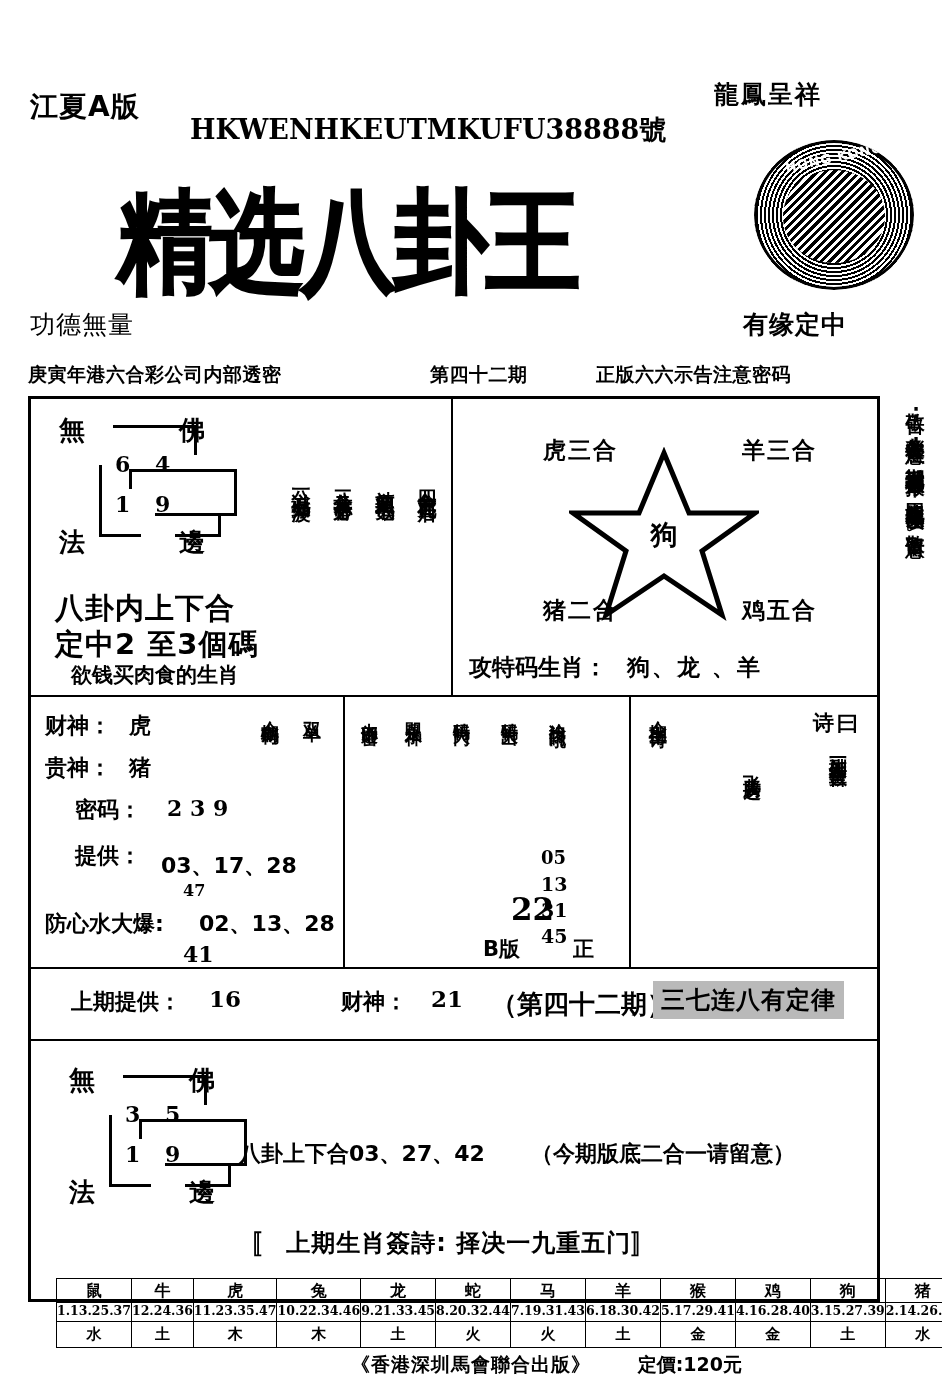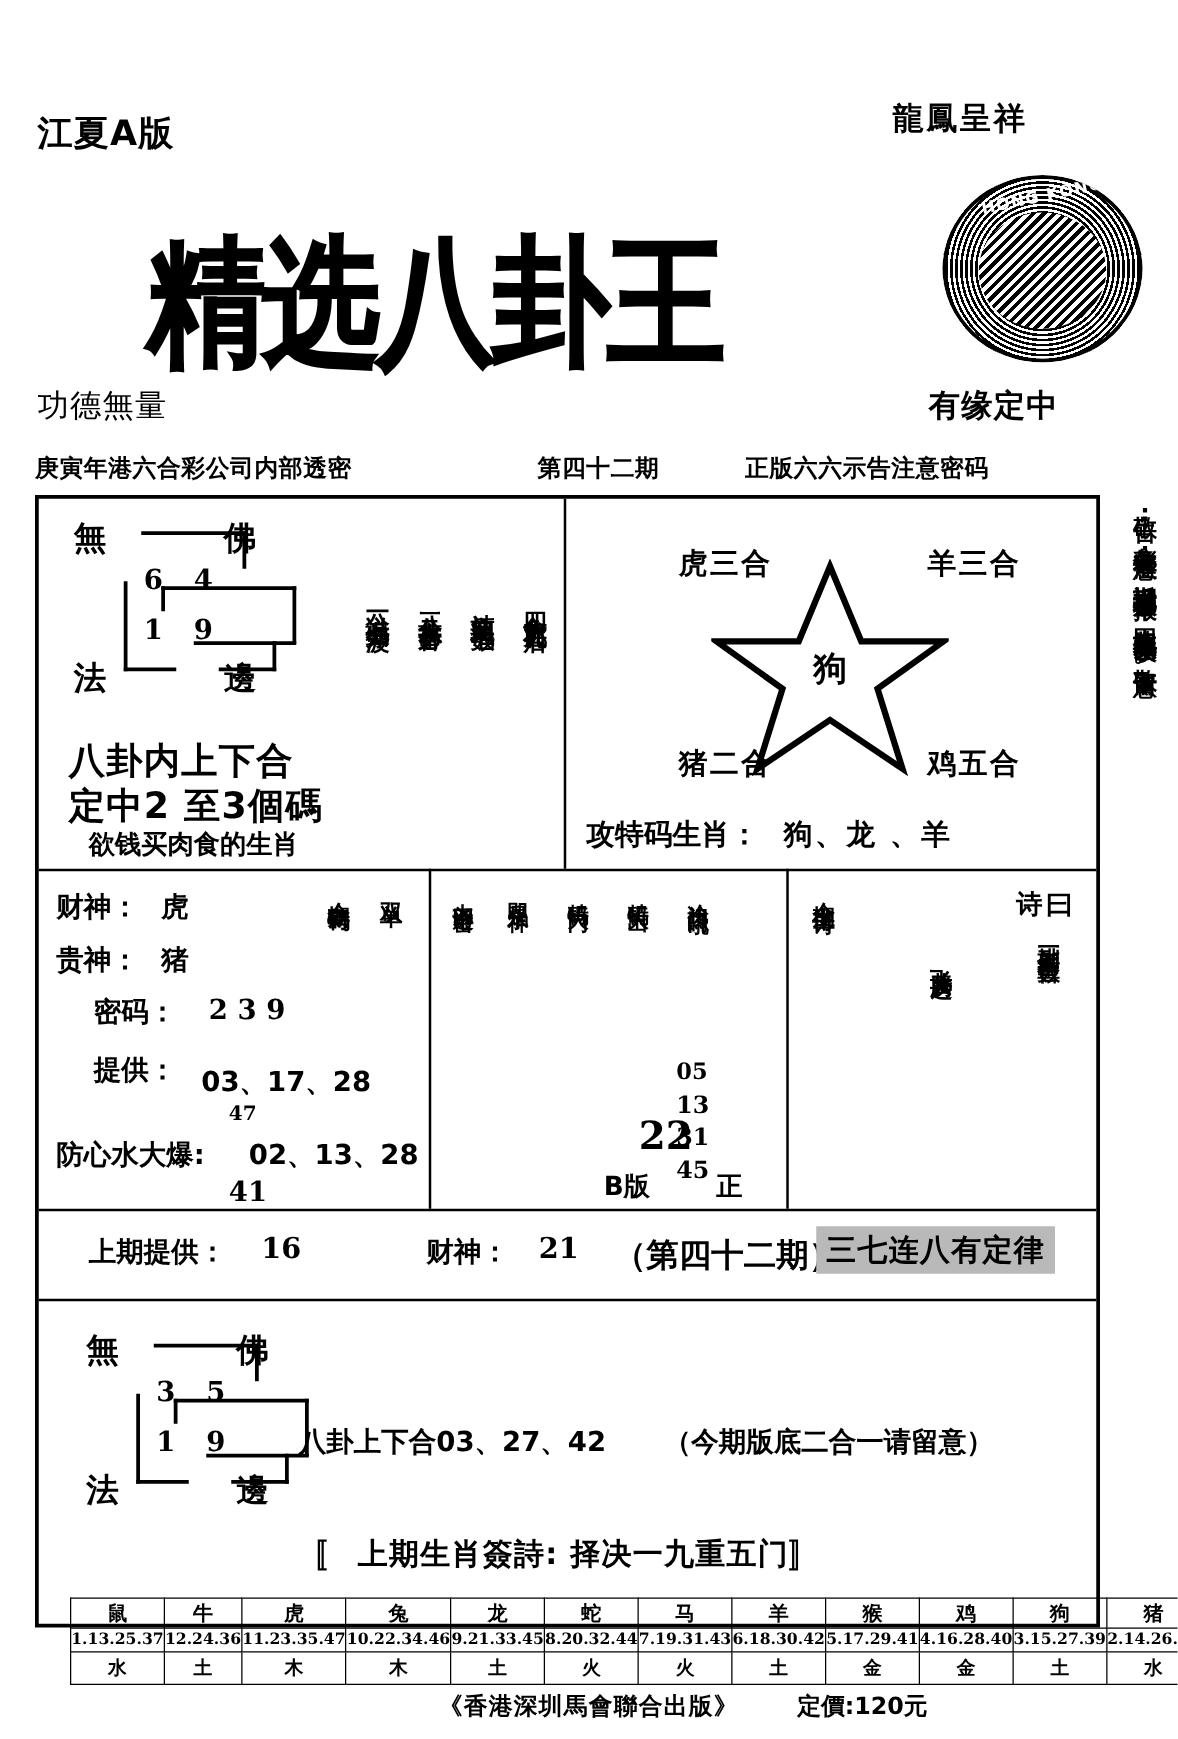--- a/index.html
+++ b/index.html
@@ -78,20 +78,21 @@
 
   .mono{font-family:"DejaVu Serif","Liberation Serif",serif;}
 </style>
 </head>
 <body>
 
 <div class="page">
 
   <div class="edition">江夏A版</div>
   <div class="lucky">龍鳳呈祥</div>
+  <div class="code-line">HKWENHKEUTMKUFU38888號</div>
   <div class="bigtitle">精选八卦王</div>
   <div class="merit">功德無量</div>
   <div class="fate">有缘定中</div>
   <div class="subline l">庚寅年港六合彩公司内部透密</div>
   <div class="subline c">第四十二期</div>
   <div class="subline r">正版六六示告注意密码</div>
 
   <div class="logo">
     <div class="inner"></div>
     <div class="ring"></div>

